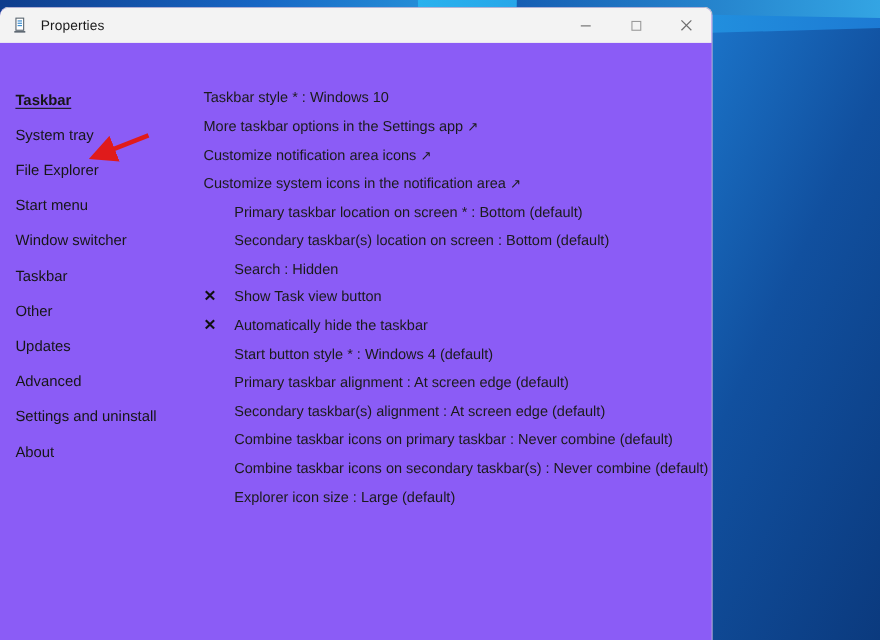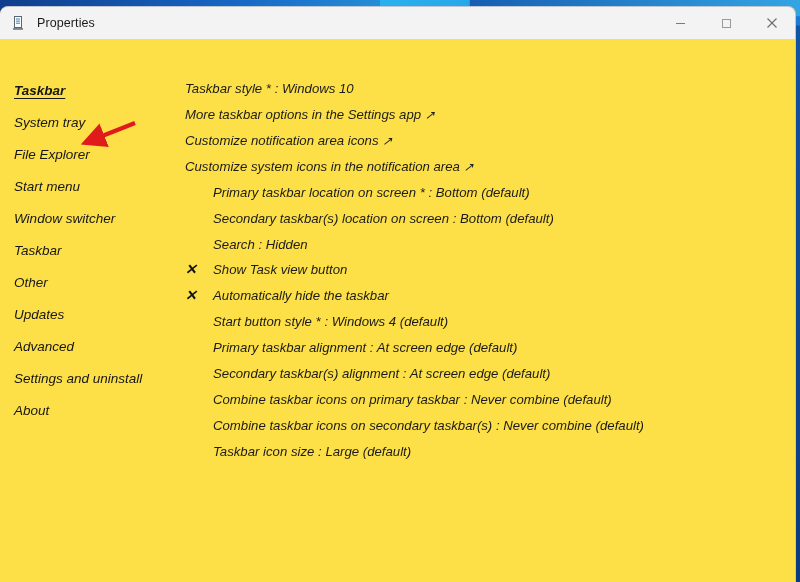--- a/index.html
+++ b/index.html
@@ -38,23 +38,23 @@
     background: linear-gradient(90deg,#1456ad,#3fc0f4);
     transform: rotate(1.1deg);
     opacity: .9;
   }
 
   
   #window {
     position: absolute;
     left: 0;
     top: 6px;
-    width: 796px;
+    width: 648px;
     height: 576px;
-    background: #fde047;
+    background: #8b5cf6;
     border: 1px solid #bfc6cd;
     border-bottom: none;
     border-left: none;
     border-top-left-radius: 8px;
     border-top-right-radius: 8px;
     box-sizing: border-box;
     overflow: hidden;
   }
 
   
@@ -90,21 +90,20 @@
     align-items: center;
     justify-content: center;
     color: #8a8a8a;
   }
   .win-btn svg { display: block; }
 
   
   #body {
     position: relative;
     height: 544px;
-    font-style: italic;
   }
 
   #sidebar {
     position: absolute;
     left: 0; top: 0;
     width: 185px;
     height: 544px;
   }
   .nav-item {
     position: absolute;
@@ -221,21 +220,21 @@
         <div class="row indent" style="top: 146px;"><span>Primary taskbar location on screen * : Bottom (default)</span></div>
         <div class="row indent" style="top: 172px;"><span>Secondary taskbar(s) location on screen : Bottom (default)</span></div>
         <div class="row indent" style="top: 198px;"><span>Search : Hidden</span></div>
         <div class="row indent" style="top: 223px;"><span class="xmark">✕</span><span>Show Task view button</span></div>
         <div class="row indent" style="top: 249px;"><span class="xmark">✕</span><span>Automatically hide the taskbar</span></div>
         <div class="row indent" style="top: 275px;"><span>Start button style * : Windows 4 (default)</span></div>
         <div class="row indent" style="top: 327px;"><span>Secondary taskbar(s) alignment : At screen edge (default)</span></div>
         <div class="row indent" style="top: 301px;"><span>Primary taskbar alignment : At screen edge (default)</span></div>
         <div class="row indent" style="top: 353px;"><span>Combine taskbar icons on primary taskbar : Never combine (default)</span></div>
         <div class="row indent" style="top: 379px;"><span>Combine taskbar icons on secondary taskbar(s) : Never combine (default)</span></div>
-        <div class="row indent" style="top: 405px;"><span>Taskbar icon size : Large (default)</span></div>
+        <div class="row indent" style="top: 405px;"><span>Explorer icon size : Large (default)</span></div>
       </div>
 
     <svg id="arrow" viewBox="0 0 70 40">
       <defs>
         <marker id="ah" markerWidth="6" markerHeight="6" refX="4.4" refY="3" orient="auto">
           <path d="M0,0 L6,3 L0,6 z" fill="#e01b1b"></path>
         </marker>
       </defs>
       <line x1="60" y1="6" x2="12" y2="25" stroke="#e01b1b" stroke-width="4.2" stroke-linecap="butt" marker-end="url(#ah)"></line>
     </svg>

